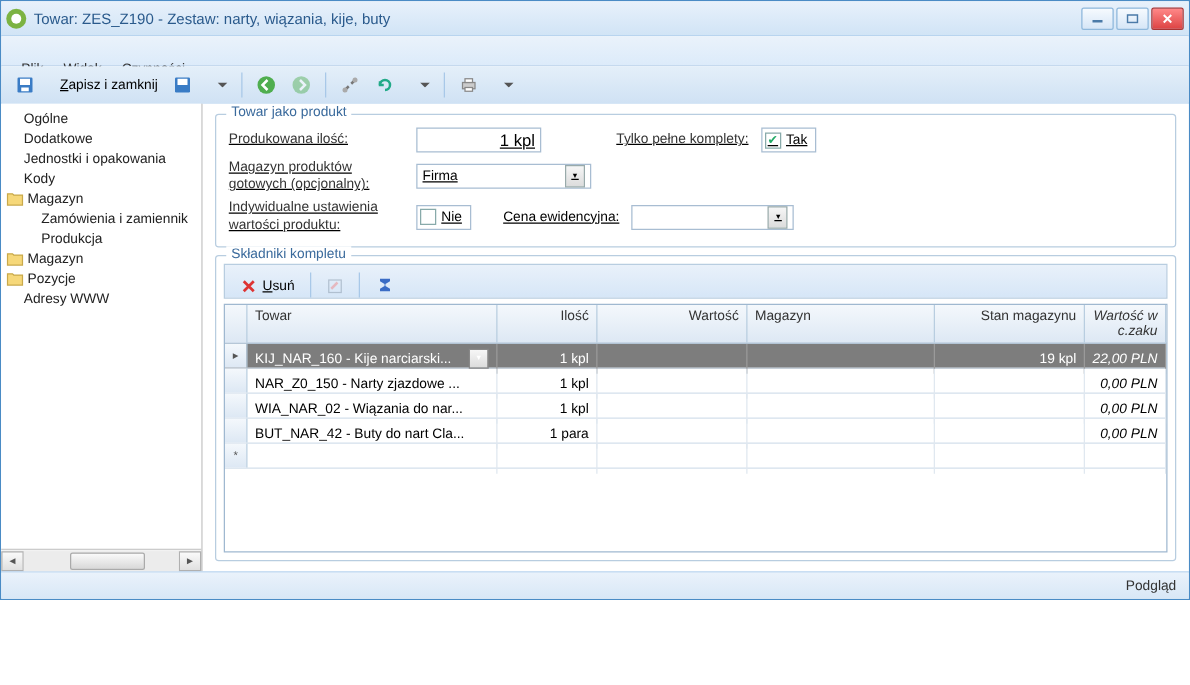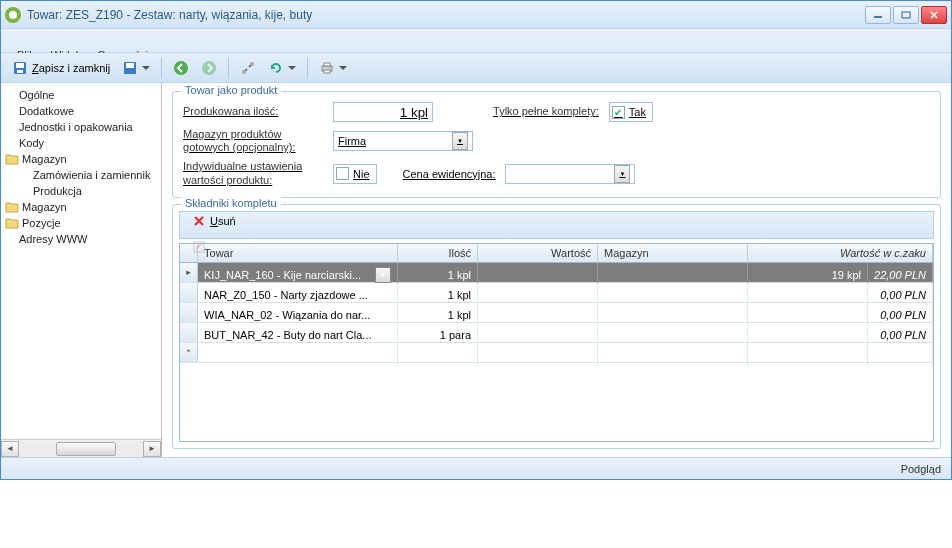--- a/index.html
+++ b/index.html
@@ -13,21 +13,21 @@
 .titlebar-text { flex: 1; color: #2a5a8c; font-size: 12px; }
 .win-buttons { display: flex; gap: 2px; }
 .win-btn { width: 26px; height: 18px; background: linear-gradient(to bottom, #f6fafe, #d6e6f7); border: 1px solid #8fb8dc; border-radius: 2px; display: flex; align-items: center; justify-content: center; font-size: 10px; color: #4a7aa8; cursor: pointer; }
 .win-btn.close { background: linear-gradient(to bottom, #f88, #d44); color: #fff; border-color: #a33; }
 
 .menubar { height: 24px; background: linear-gradient(to bottom, #eaf2fb, #dcebfa); display: flex; align-items: center; padding: 0 8px; border-bottom: 1px solid #c5d9ee; }
 .menu-item { padding: 2px 8px; color: #333; cursor: pointer; margin-top: 28px; }
 .menu-item u { text-decoration: underline; }
 
 .toolbar { height: 30px; background: linear-gradient(to bottom, #e4eff9, #d0e2f4); display: flex; align-items: center; padding: 0 6px; border-bottom: 1px solid #b8d4ef; gap: 2px; }
-.tb-btn { height: 22px; padding: 0 4px; display: flex; align-items: center; gap: 4px; border: 1px solid transparent; border-radius: 2px; cursor: pointer; }
+.tb-btn { height: 22px; padding: 0 4px; display: flex; align-items: center; gap: 20px; border: 1px solid transparent; border-radius: 2px; cursor: pointer; }
 .tb-sep { width: 1px; height: 20px; background: #a8c8e8; margin: 0 4px; }
 .tb-dropdown { width: 8px; height: 4px; display: inline-block; }
 .tb-dropdown svg { display: block; }
 
 .content-area { flex: 1; display: flex; background: #fff; min-height: 0; }
 
 .sidebar { width: 170px; display: flex; flex-direction: column; border-right: 1px solid #bbb; }
 .tree { flex: 1; overflow: auto; padding: 4px 0; background: #fff; }
 .tree-item { padding: 2px 4px 2px 18px; cursor: pointer; color: #222; white-space: nowrap; display: flex; align-items: center; gap: 3px; }
 .tree-item.folder { padding-left: 4px; }
@@ -50,21 +50,21 @@
 .form-label { width: 140px; color: #333; line-height: 1.2; }
 .text-input { width: 100px; height: 20px; border: 1px solid #a8bdd2; padding: 0 4px; text-align: right; }
 .select-input { width: 140px; height: 20px; border: 1px solid #a8bdd2; display: flex; align-items: center; padding: 0 4px; background: #fff; }
 .select-input .sel-text { flex: 1; }
 .sel-btn { width: 16px; height: 18px; background: linear-gradient(#f6f6f6,#dcdcdc); border: 1px solid #9aa; display: flex; align-items: center; justify-content: center; font-size: 6px; margin-left: 4px; }
 .checkbox-box { display: flex; align-items: center; gap: 4px; border: 1px solid #a8bdd2; padding: 1px 6px 1px 2px; background: #fff; height: 20px; }
 .checkbox-box .cbx { width: 13px; height: 13px; border: 1px solid #8aa; background: #fff; display: flex; align-items: center; justify-content: center; font-size: 10px; color: #2a6; }
 
 .group-box2 { border: 1px solid #b8cde0; border-radius: 3px; position: relative; flex: 1; display: flex; flex-direction: column; min-height: 0; }
 
-.table-toolbar { height: 28px; background: linear-gradient(#e9f1fa,#d6e6f7); border-bottom: 1px solid #aac; display: flex; align-items: flex-start; padding: 0 6px; gap: 4px; margin: 6px 6px 0 6px; border: 1px solid #b8cde0; flex-direction: column; }
+.table-toolbar { height: 28px; background: linear-gradient(#e9f1fa,#d6e6f7); border-bottom: 1px solid #aac; display: flex; align-items: flex-end; padding: 0 6px; gap: 4px; margin: 6px 6px 0 6px; border: 1px solid #b8cde0; }
 .tt-btn { padding: 2px 6px; display: flex; align-items: center; gap: 4px; cursor: pointer; }
 .tt-sep { width: 1px; height: 20px; background: #a8c8e8; margin: 0 2px; }
 
 .grid { margin: 4px 6px 6px 6px; border: 1px solid #9fb8d0; flex: 1; display: flex; flex-direction: column; background: #fff; min-height: 0; }
 .grid-header { display: flex; background: linear-gradient(#f4f8fc,#dde8f4); border-bottom: 1px solid #9fb8d0; }
 .gh-cell { padding: 3px 6px; border-right: 1px solid #b8cde0; color: #333; font-size: 11px; }
 .gh-indicator { width: 18px; border-right: 1px solid #b8cde0; background: linear-gradient(#f4f8fc,#dde8f4); }
 
 .grid-body { flex: 1; overflow: auto; }
 .grid-row { display: flex; border-bottom: 1px solid #d4e0ec; height: 20px; align-items: stretch; }
@@ -303,20 +303,21 @@
           </div>
         </div>
 
         <div class="grid">
           <div class="grid-header">
             <div class="gh-indicator"></div>
             <div class="gh-cell col-towar">Towar</div>
             <div class="gh-cell col-ilosc" style="text-align:right">Ilość</div>
             <div class="gh-cell col-wartosc" style="text-align:right">Wartość</div>
             <div class="gh-cell col-magazyn">Magazyn</div>
+            <div class="gh-cell col-stan" style="text-align:right">Stan magazynu</div>
             <div class="gh-cell col-wcz" style="text-align:right">Wartość w c.zaku</div>
           </div>
           <div class="grid-body">
             <div class="grid-row selected">
               <div class="row-indicator">▸</div>
               <div class="gc col-towar">
                 <span style="flex:1;overflow:hidden">KIJ_NAR_160 - Kije narciarski...</span>
                 <span class="cell-dropdown">▼</span>
               </div>
               <div class="gc col-ilosc num">1 kpl</div>

